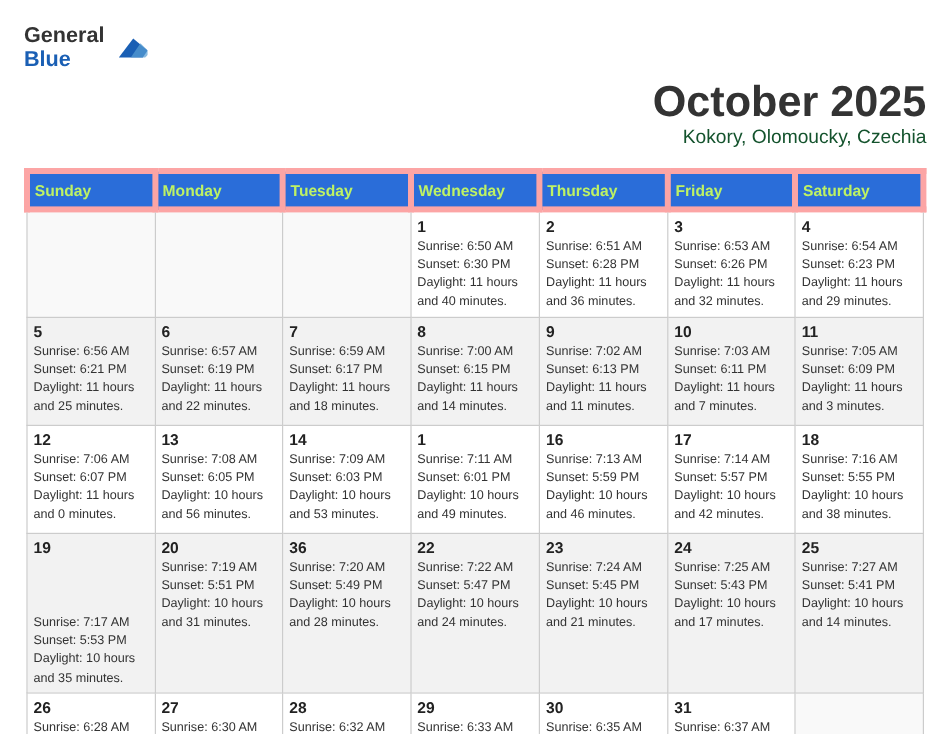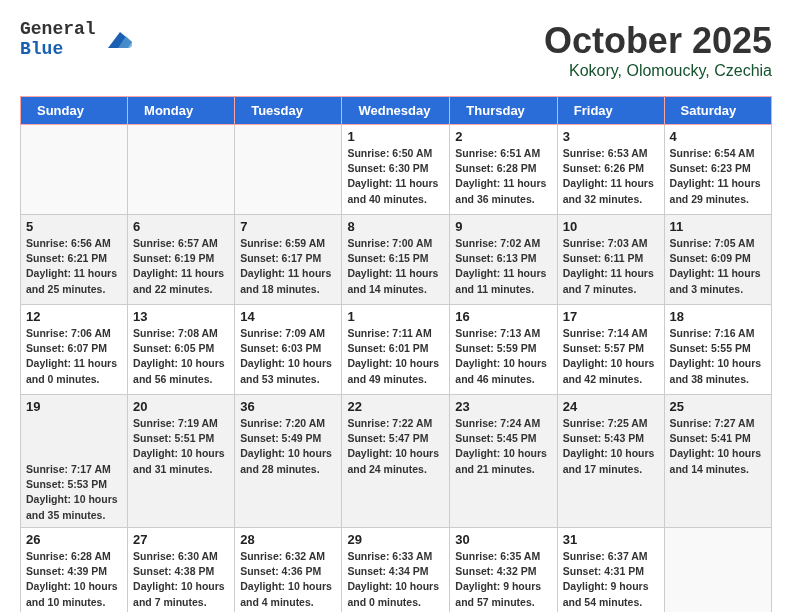--- a/index.html
+++ b/index.html
@@ -17,47 +17,47 @@
       margin-bottom: 16px;
     }
     .logo {
       display: flex;
       align-items: center;
     }
     .logo-text {
       display: flex;
       flex-direction: column;
       line-height: 1.1;
-      font-family: Liberation Mono, monospace;
     }
     .title-block {
       text-align: right;
     }
     .month-title {
       font-size: 36px;
       font-weight: bold;
       color: #333;
+      margin-top: 44px;
     }
     .location {
       font-size: 16px;
       color: #14532d;
     }
     .calendar {
       width: 100%;
       border-collapse: collapse;
       font-size: 11px;
     }
     .calendar th {
       background: #2a6dd9;
-      color: #ffffff;
-      padding: 6px 16px;
+      color: #bef264;
+      padding: 6px 4px;
       text-align: left;
       font-size: 13px;
       font-weight: bold;
-      border: 1px solid #fca5a5;
+      border: 5px solid #fca5a5;
     }
     .calendar td {
       border: 1px solid #ccc;
       padding: 4px 5px;
       vertical-align: top;
       width: 108px;
       height: 90px;
       background: #fff;
     }
     .calendar td.empty {
@@ -66,21 +66,20 @@
     .day-num {
       font-size: 13px;
       font-weight: bold;
       color: #222;
       margin-bottom: 2px;
     }
     .day-info {
       font-size: 10.5px;
       color: #333;
       line-height: 1.45;
-      font-weight: bold;
     }
     .row-shaded td {
       background: #f2f2f2;
     }
   </style>
 </head>
 <body>
 
 <div class="header">
   <div class="logo">

